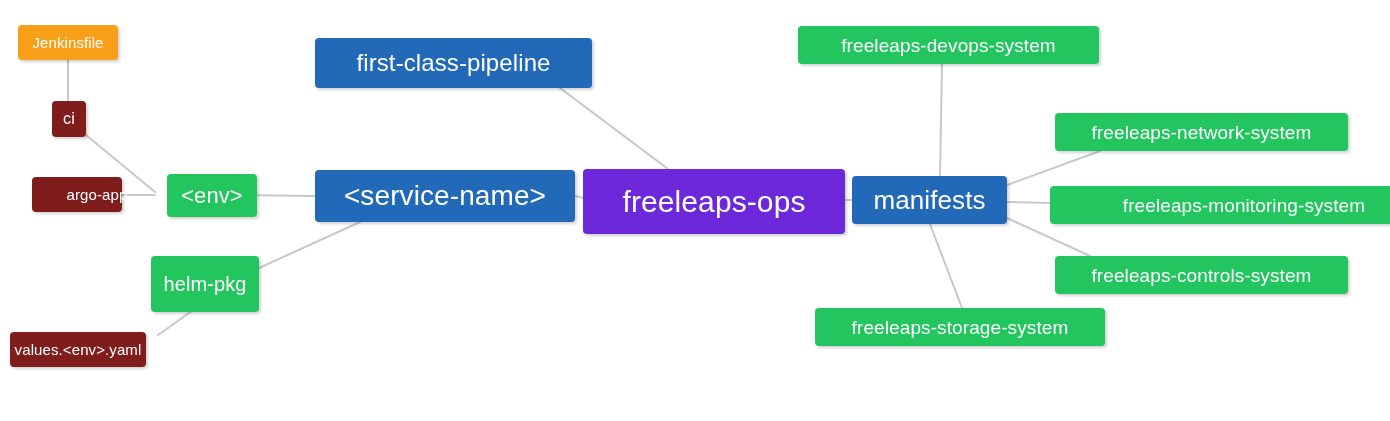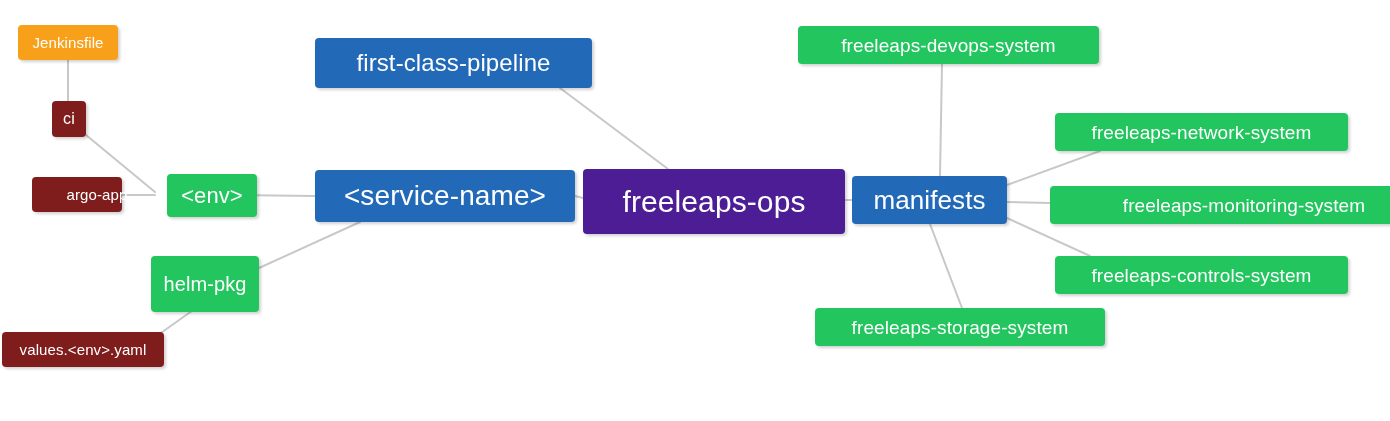--- a/index.html
+++ b/index.html
@@ -29,21 +29,21 @@
     display: flex;
     align-items: center;
     justify-content: center;
     color: #ffffff;
     border-radius: 4px;
     white-space: nowrap;
     box-shadow: 2px 2px 3px rgba(0,0,0,0.18);
     line-height: 1;
     letter-spacing: 0.1px;
   }
-  .node-root    { background: #4c1d95; }
+  .node-root    { background: #6d28d9; }
   .node-blue    { background: #2269b8; }
   .node-green   { background: #22c55e; }
   .node-red     { background: #7f1d1d; justify-content: center; }
   .node-orange  { background: #f9a01b; }
 </style>
 </head>
 <body>
 
 <div id="canvas">
   <svg id="edges" viewBox="0 0 1390 421" xmlns="http://www.w3.org/2000/svg">
@@ -71,21 +71,21 @@
       </div>
       <div class="node node-red" style="left: 32px; top: 177px; width: 90px; height: 35px; font-size: 15px; padding-left: 40px;">
         <span>argo-app</span>
       </div>
       <div class="node node-green" style="left: 155px; top: 174px; width: 90px; height: 43px; font-size: 22px; margin-left: 12px;">
         <span>&lt;env&gt;</span>
       </div>
       <div class="node node-green" style="left: 151px; top: 256px; width: 108px; height: 56px; font-size: 20px;">
         <span>helm-pkg</span>
       </div>
-      <div class="node node-red" style="left: 2px; top: 332px; width: 162px; height: 35px; font-size: 15px;">
+      <div class="node node-red" style="left: 10px; top: 332px; width: 136px; height: 35px; font-size: 15px;">
         <span>values.&lt;env&gt;.yaml</span>
       </div>
       <div class="node node-blue" style="left: 315px; top: 38px; width: 277px; height: 50px; font-size: 24px;">
         <span>first-class-pipeline</span>
       </div>
       <div class="node node-blue" style="left: 315px; top: 170px; width: 260px; height: 52px; font-size: 28px;">
         <span>&lt;service-name&gt;</span>
       </div>
       <div class="node node-root" style="left: 583px; top: 169px; width: 262px; height: 65px; font-size: 30px;">
         <span>freeleaps-ops</span>

